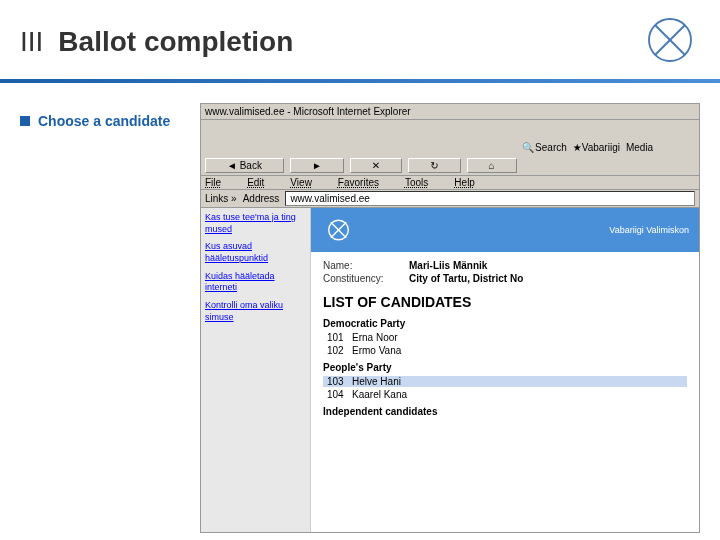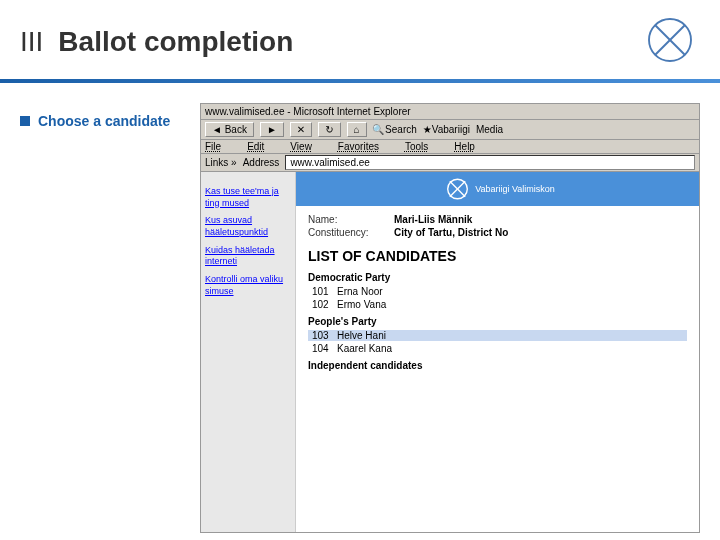--- a/index.html
+++ b/index.html
@@ -106,23 +106,24 @@
       display: flex;
       gap: 6px;
       align-items: center;
       font-size: 10px;
     }
     .browser-btn {
       background: #d4d0c8;
       border: 1px solid #888;
       border-top-color: #fff;
       border-left-color: #fff;
-      padding: 1px 6px;
+      padding: 1px 21px;
       font-size: 10px;
       cursor: pointer;
+      margin-top: 36px;
     }
     .address-bar {
       background: #fff;
       border: 1px inset #888;
       padding: 1px 4px;
       font-size: 10px;
       flex: 1;
     }
     .browser-menu {
       background: #d4d0c8;
@@ -151,24 +152,24 @@
 
     
     .browser-content {
       flex: 1;
       display: flex;
       overflow: hidden;
     }
 
     
     .site-nav {
-      width: 95px;
+      width: 110px;
       background: #e8e8e8;
       border-right: 1px solid #ccc;
-      padding: 14px 4px;
+      padding: 4px 4px;
     }
     .site-nav a {
       display: block;
       color: #00f;
       font-size: 9px;
       text-decoration: underline;
       margin-bottom: 6px;
       line-height: 1.3;
       cursor: pointer;
     }
@@ -177,25 +178,25 @@
     .site-content {
       flex: 1;
       padding: 8px 12px;
       background: #fff;
       overflow: auto;
     }
 
     
     .site-header-bar {
       background: #4a90d9;
-      height: 34px;
+      height: 44px;
       margin: -8px -12px 8px -12px;
       display: flex;
       align-items: center;
-      justify-content: center;
+      justify-content: space-between;
       padding: 0 10px;
     }
     .site-logo-small {
       width: 35px;
       height: 28px;
     }
     .site-title-text {
       color: #fff;
       font-size: 9px;
       text-align: right;

